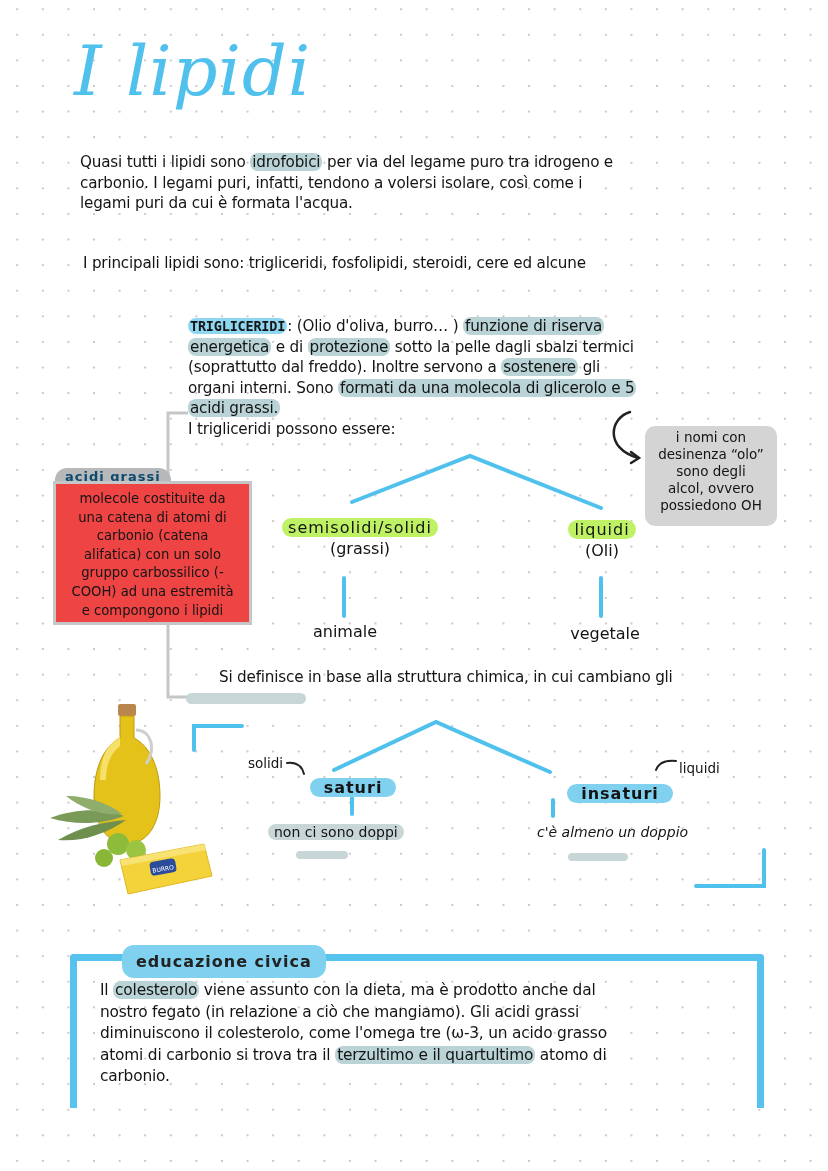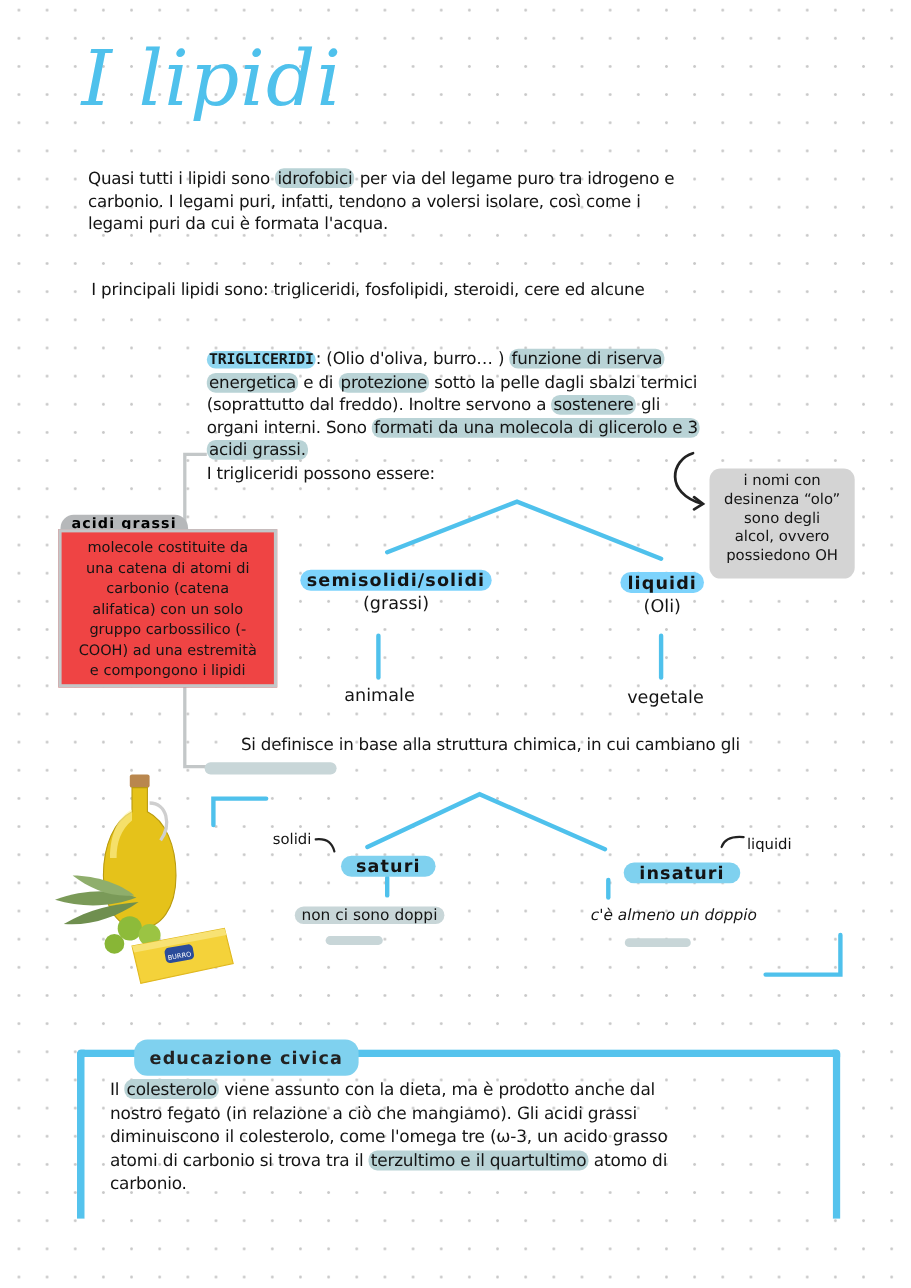--- a/index.html
+++ b/index.html
@@ -23,25 +23,25 @@
   .mono-caps { font-family: "DejaVu Sans Mono", monospace; font-weight: bold; font-size: 13.5px; }
   .gray-box {
     background: #d4d4d4; border-radius: 10px; text-align: center; font-size: 13.5px; line-height: 17px;
   }
   .acidi-box {
     left: 53px; top: 481px; width: 199px; height: 144px; border: 3px solid #c3c7c8;
     background: #ef4444; box-sizing: border-box; text-align: center; font-size: 13.2px; line-height: 18.6px;
     padding-top: 6px;
   }
   .acidi-tag {
-    left: 55px; top: 468px; background: #b6b8ba; color: #000000; font-weight: bold; font-size: 13px;
+    left: 55px; top: 468px; background: #b6b8ba; color: #0c4a6e; font-weight: bold; font-size: 13px;
     padding: 0 10px; border-radius: 12px 12px 0 0; letter-spacing: 1px; height: 18px; line-height: 18px;
   }
   .node { text-align: center; font-size: 16px; }
-  .node-hl { background: #7dd3fc; border-radius: 10px; padding: 0 6px; font-weight: bold; letter-spacing: 1px; }
+  .node-hl { background: #bef264; border-radius: 10px; padding: 0 6px; font-weight: normal; letter-spacing: 1px; }
   .node-hl-blue { background: #7fd1ef; border-radius: 10px; padding: 0 14px; font-weight: bold; letter-spacing: 1px; }
   .grey-pill { background: #c8d6d8; border-radius: 8px; }
   .civica-frame {
     left: 70px; top: 954px; width: 694px; height: 154px; border: 7px solid #55c3ed; border-bottom: none;
     box-sizing: border-box; border-radius: 4px 4px 0 0;
   }
   .civica-tag {
     left: 122px; top: 945px; background: #7fd1ef; border-radius: 12px; padding: 7px 14px;
     font-weight: bold; font-size: 16px; letter-spacing: 1px; color: #222;
   }
@@ -60,21 +60,21 @@
 <div class="abs para" style="left:83px; top:253px;">I principali lipidi sono: trigliceridi, fosfolipidi, steroidi, cere ed alcune</div>
 
 <svg class="abs" style="left:160px; top:405px;" width="40" height="300">
   <path d="M28 8 H8 V292 H28" fill="none" stroke="#c3c7c8" stroke-width="3"></path>
 </svg>
 
 <div class="abs para" style="left:188px; top:316px; width:580px;">
   <div><span class="hl-blue mono-caps">TRIGLICERIDI</span><span>: (Olio d'oliva, burro… ) </span><span class="hl">funzione di riserva</span></div>
   <div><span class="hl">energetica</span><span> e di </span><span class="hl">protezione</span><span> sotto la pelle dagli sbalzi termici</span></div>
   <div><span>(soprattutto dal freddo). Inoltre servono a </span><span class="hl">sostenere</span><span> gli</span></div>
-  <div><span>organi interni. Sono </span><span class="hl">formati da una molecola di glicerolo e 3</span></div>
+  <div><span>organi interni. Sono </span><span class="hl">formati da una molecola di glicerolo e 5</span></div>
   <div><span class="hl">acidi grassi.</span></div>
   <div>I trigliceridi possono essere:</div>
 </div>
 
 <svg class="abs" style="left:600px; top:408px;" width="50" height="60">
   <path d="M30 4 C10 10 4 40 38 50" fill="none" stroke="#222" stroke-width="2.5" stroke-linecap="round"></path>
   <path d="M31 44 L39 50 L31 55" fill="none" stroke="#222" stroke-width="2.5" stroke-linecap="round"></path>
 </svg>
 
 <div class="abs gray-box" style="left:645px; top:426px; width:132px; height:100px; padding-top:3px; box-sizing:border-box;">

